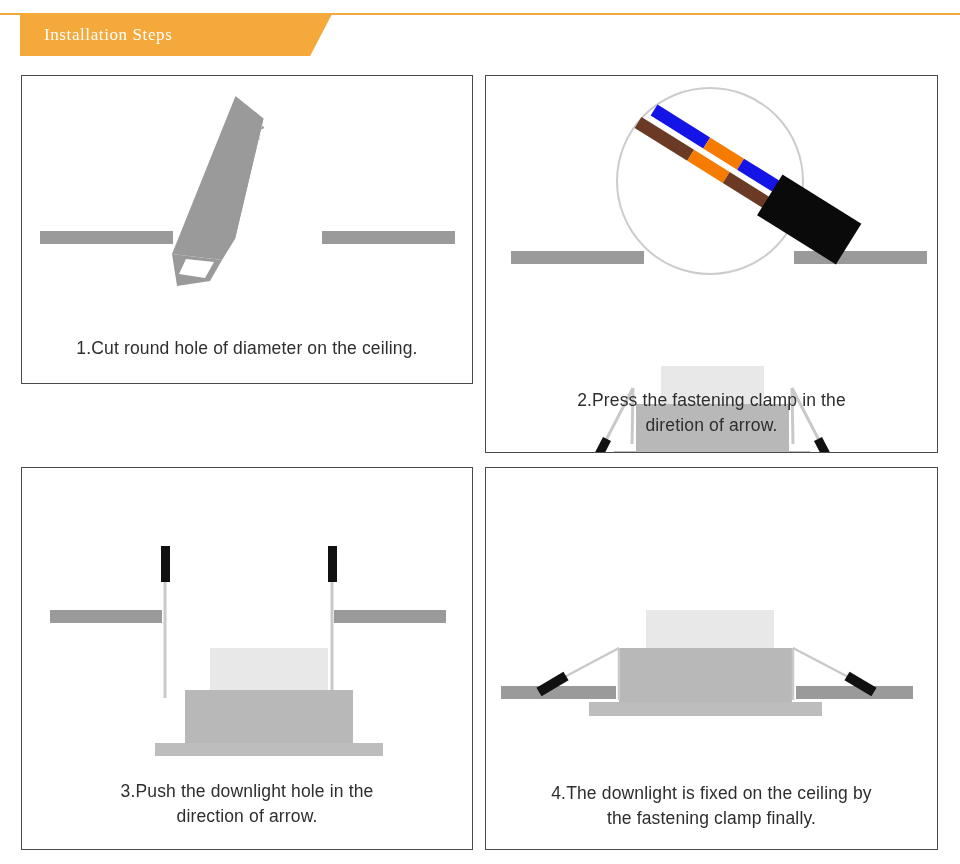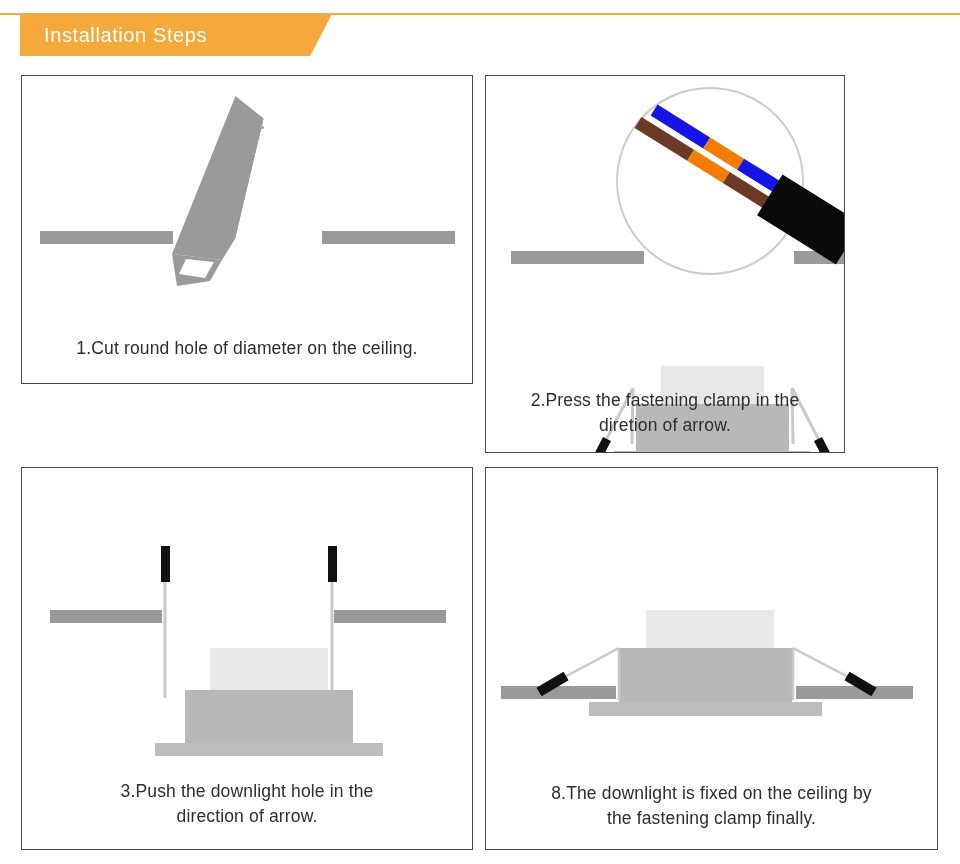--- a/index.html
+++ b/index.html
@@ -38,37 +38,38 @@
     width: 312px;
     height: 42px;
     background: #f6a93b;
     -webkit-clip-path: polygon(0 0, 100% 0, 93% 100%, 0 100%);
     clip-path: polygon(0 0, 100% 0, 93% 100%, 0 100%);
   }
   #header-title {
     position: absolute;
     left: 44px;
     top: 21px;
-    font-size: 20px;
+    font-size: 17px;
     letter-spacing: 0.6px;
     color: #ffffff;
     line-height: 28px;
     white-space: nowrap;
+    font-family: Liberation Serif, serif;
   }
 
   
   .panel {
     position: absolute;
     box-sizing: border-box;
     border: 1.6px solid #4a4a4a;
     background: #ffffff;
     overflow: hidden;
   }
   #panel-1 { left: 21px;  top: 75px;  width: 452px; height: 309px; }
-  #panel-2 { left: 485px; top: 75px;  width: 360px; height: 378px; }
+  #panel-2 { left: 485px; top: 75px;  width: 453px; height: 378px; }
   #panel-3 { left: 21px;  top: 467px; width: 452px; height: 383px; }
   #panel-4 { left: 485px; top: 467px; width: 453px; height: 383px; }
 
   .illustration {
     position: absolute;
     left: 0;
     top: 0;
     width: 100%;
     height: 100%;
   }
@@ -193,15 +194,15 @@
       <rect x="160" y="142" width="128" height="42" fill="#e8e8e8"></rect>
       <rect x="133" y="180" width="173" height="54" fill="#b8b8b8"></rect>
       <rect x="103" y="234" width="233" height="14" fill="#bdbdbd"></rect>
 
       <path d="M133 180 L133 232 M133 180 L54 222" stroke="#c9c9c9" stroke-width="2.5" fill="none"></path>
       <path d="M307 180 L307 232 M307 180 L387 222" stroke="#c9c9c9" stroke-width="2.5" fill="none"></path>
       <line x1="80" y1="208" x2="53" y2="224" stroke="#111111" stroke-width="10" stroke-linecap="butt"></line>
       <line x1="361" y1="208" x2="388" y2="224" stroke="#111111" stroke-width="10" stroke-linecap="butt"></line>
     </svg>
   </div>
-  <div class="caption" id="caption-4">8.The downlight is fixed on the ceiling by
+  <div class="caption" id="caption-4">4.The downlight is fixed on the ceiling by
 the fastening clamp finally.</div>
 </div>
 
 </body></html>

